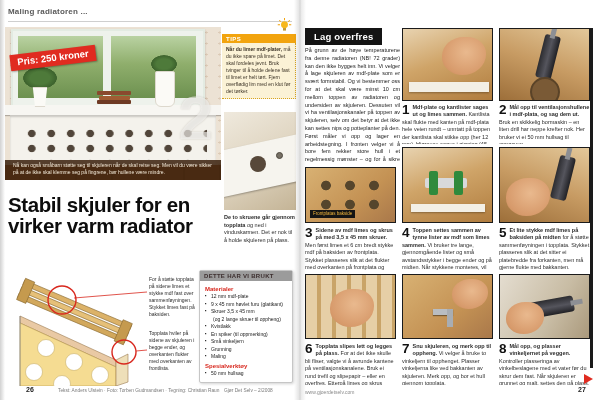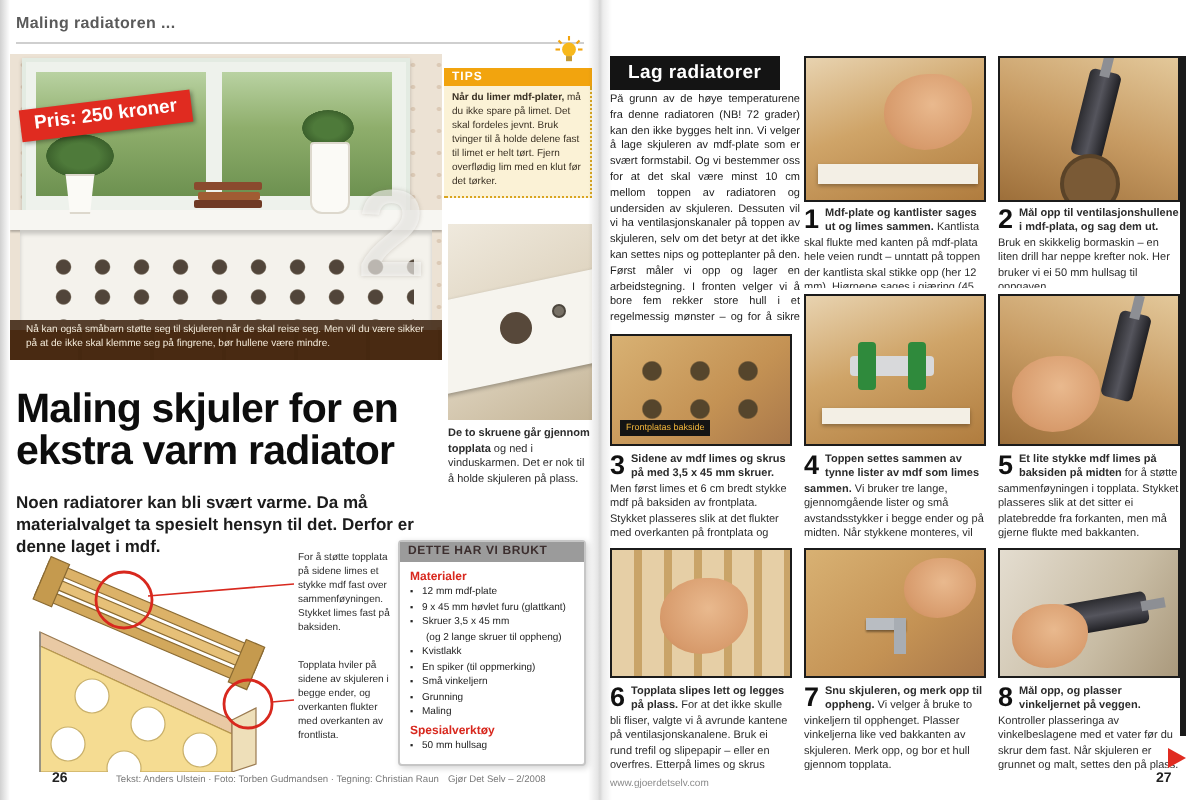--- a/index.html
+++ b/index.html
@@ -167,22 +167,21 @@
   <div class="abs insetphoto">
     <div class="ins-board"></div>
     <div class="ins-hole"></div>
     <div class="ins-screw"></div>
   </div>
   <div class="abs insetcaption">
     <span class="lead">De to skruene går gjennom topplata</span>
     <span>og ned i vinduskarmen. Det er nok til å holde skjuleren på plass.</span>
   </div>
 
-  <h1 class="abs title" style="margin:0;">Maling skjuler for en ekstra varm radiator</h1>
-  <p class="abs subtitle" style="margin:0;">Noen radiatorer kan bli svært varme. Da må materialvalget ta spesielt hensyn til det. Derfor er denne laget i mdf.</p>
+  <h1 class="abs title" style="margin:0;">Stabil skjuler for en virker varm radiator</h1>
 
   <div class="abs illu">
     <svg width="132" height="112" viewBox="0 0 132 112">
 
       <g transform="rotate(23 8 8)">
         <rect x="8" y="6" width="116" height="5" fill="#dcb268" stroke="#8a6a32" stroke-width="0.6"></rect>
         <rect x="8" y="13" width="116" height="5" fill="#e6c078" stroke="#8a6a32" stroke-width="0.6"></rect>
         <rect x="8" y="20" width="116" height="5" fill="#d2a85c" stroke="#8a6a32" stroke-width="0.6"></rect>
         <rect x="8" y="4" width="10" height="23" fill="#c59a4e" stroke="#8a6a32" stroke-width="0.6"></rect>
         <rect x="114" y="4" width="10" height="23" fill="#c59a4e" stroke="#8a6a32" stroke-width="0.6"></rect>
@@ -224,21 +223,21 @@
       <div class="used-item">Maling</div>
       <div class="used-sub">Spesialverktøy</div>
       <div class="used-item">50 mm hullsag</div>
     </div>
   </div>
 
   <div class="abs folio" style="left:26px;top:386px;">26</div>
   <div class="abs credits" style="left:58px;top:388px;">Tekst: Anders Ulstein · Foto: Torben Gudmandsen · Tegning: Christian Raun</div>
   <div class="abs brand" style="left:224px;top:388px;">Gjør Det Selv – 2/2008</div>
 
-  <div class="abs guide-head">Lag radiatorer</div>
+  <div class="abs guide-head">Lag overfres</div>
   <div class="abs guide-intro">På grunn av de høye temperaturene fra denne radiatoren (NB! 72 grader) kan den ikke bygges helt inn. Vi velger å lage skjuleren av mdf-plate som er svært formstabil. Og vi bestemmer oss for at det skal være minst 10 cm mellom toppen av radiatoren og undersiden av skjuleren. Dessuten vil vi ha ventilasjonskanaler på toppen av skjuleren, selv om det betyr at det ikke kan settes nips og potteplanter på den. Først måler vi opp og lager en arbeidstegning. I fronten velger vi å bore fem rekker store hull i et regelmessig mønster – og for å sikre god luftsirkulasjon. Nederst på sidene skjærer vi et hakk på 40 x 60 mm slik at beina er smalere nede. Da virker skjuleren lettere.</div>
 
   <div class="photo wood1" style="left:402px;top:28px;width:91px;height:73px;">
     <div class="ph-board" style="left:6px;bottom:8px;width:80px;height:10px;"></div>
     <div class="ph-hand" style="right:6px;top:8px;"></div>
   </div>
   <div class="photo wood2" style="left:499px;top:28px;width:91px;height:73px;">
     <div class="ph-drill" style="left:40px;top:6px;"></div>
     <div style="position:absolute;left:30px;top:48px;width:26px;height:26px;border:2px solid #5a4328;border-radius:50%;background:#7a5a36;"></div>
   </div>

